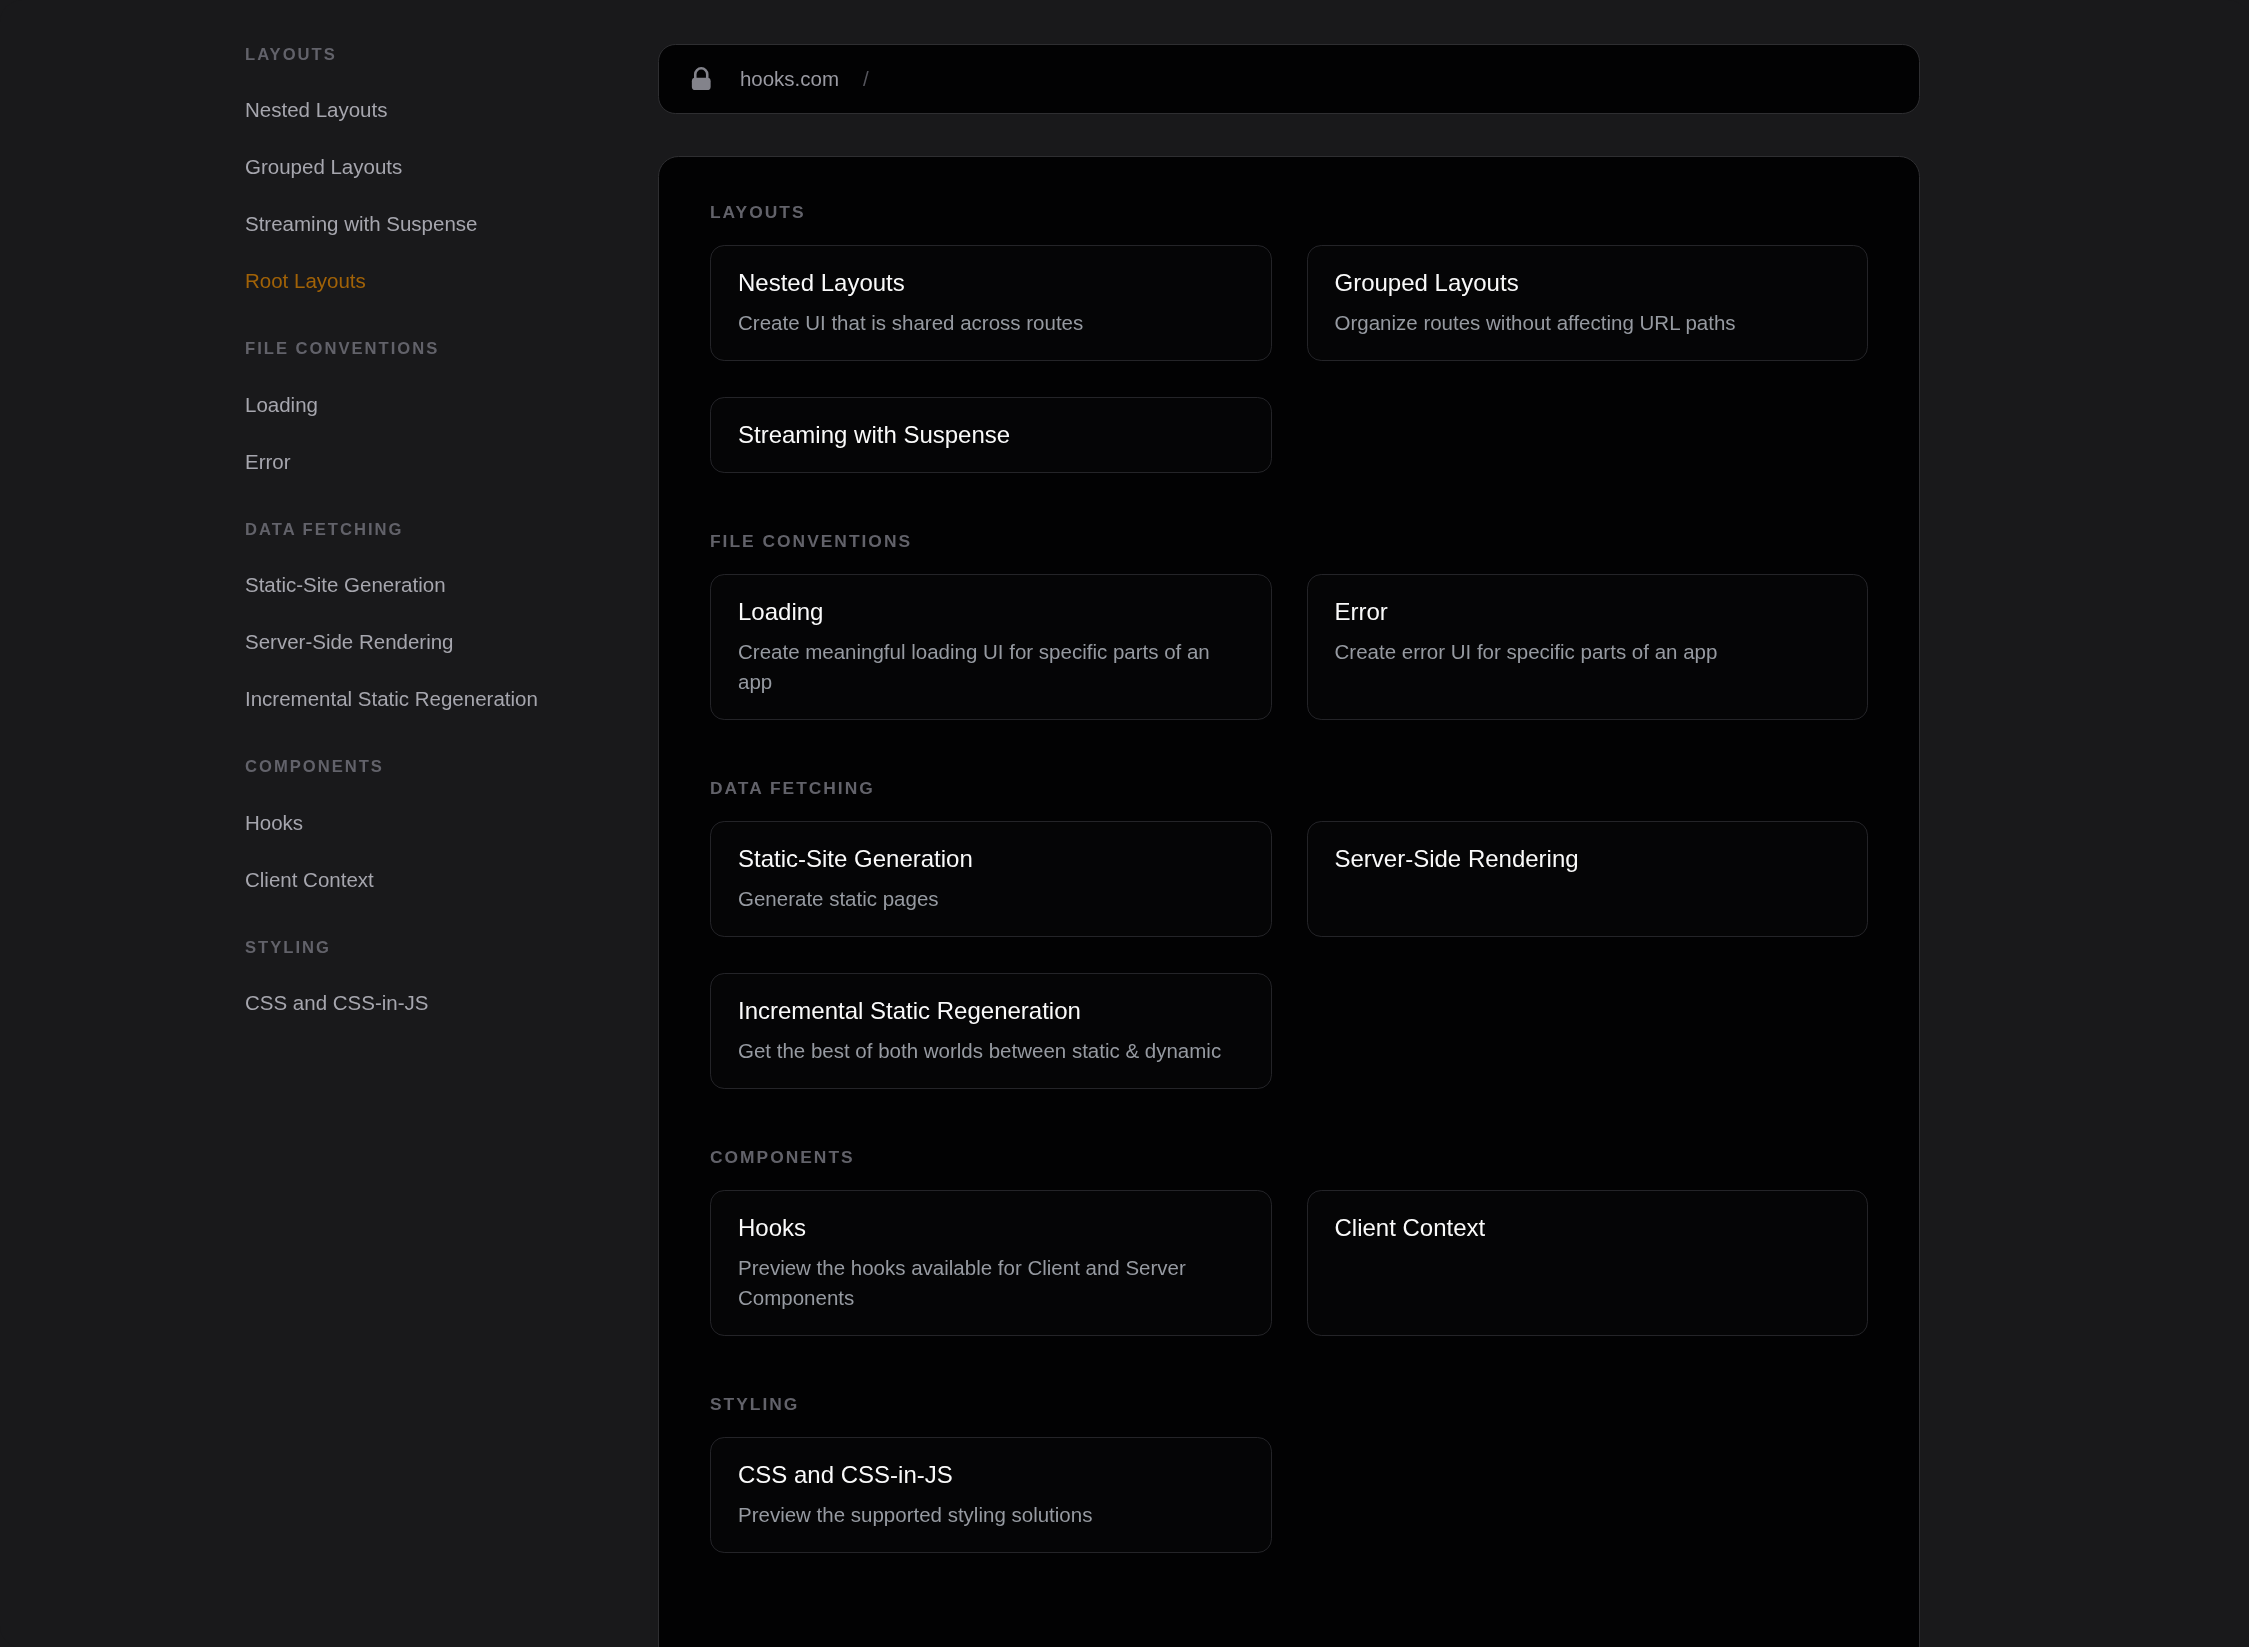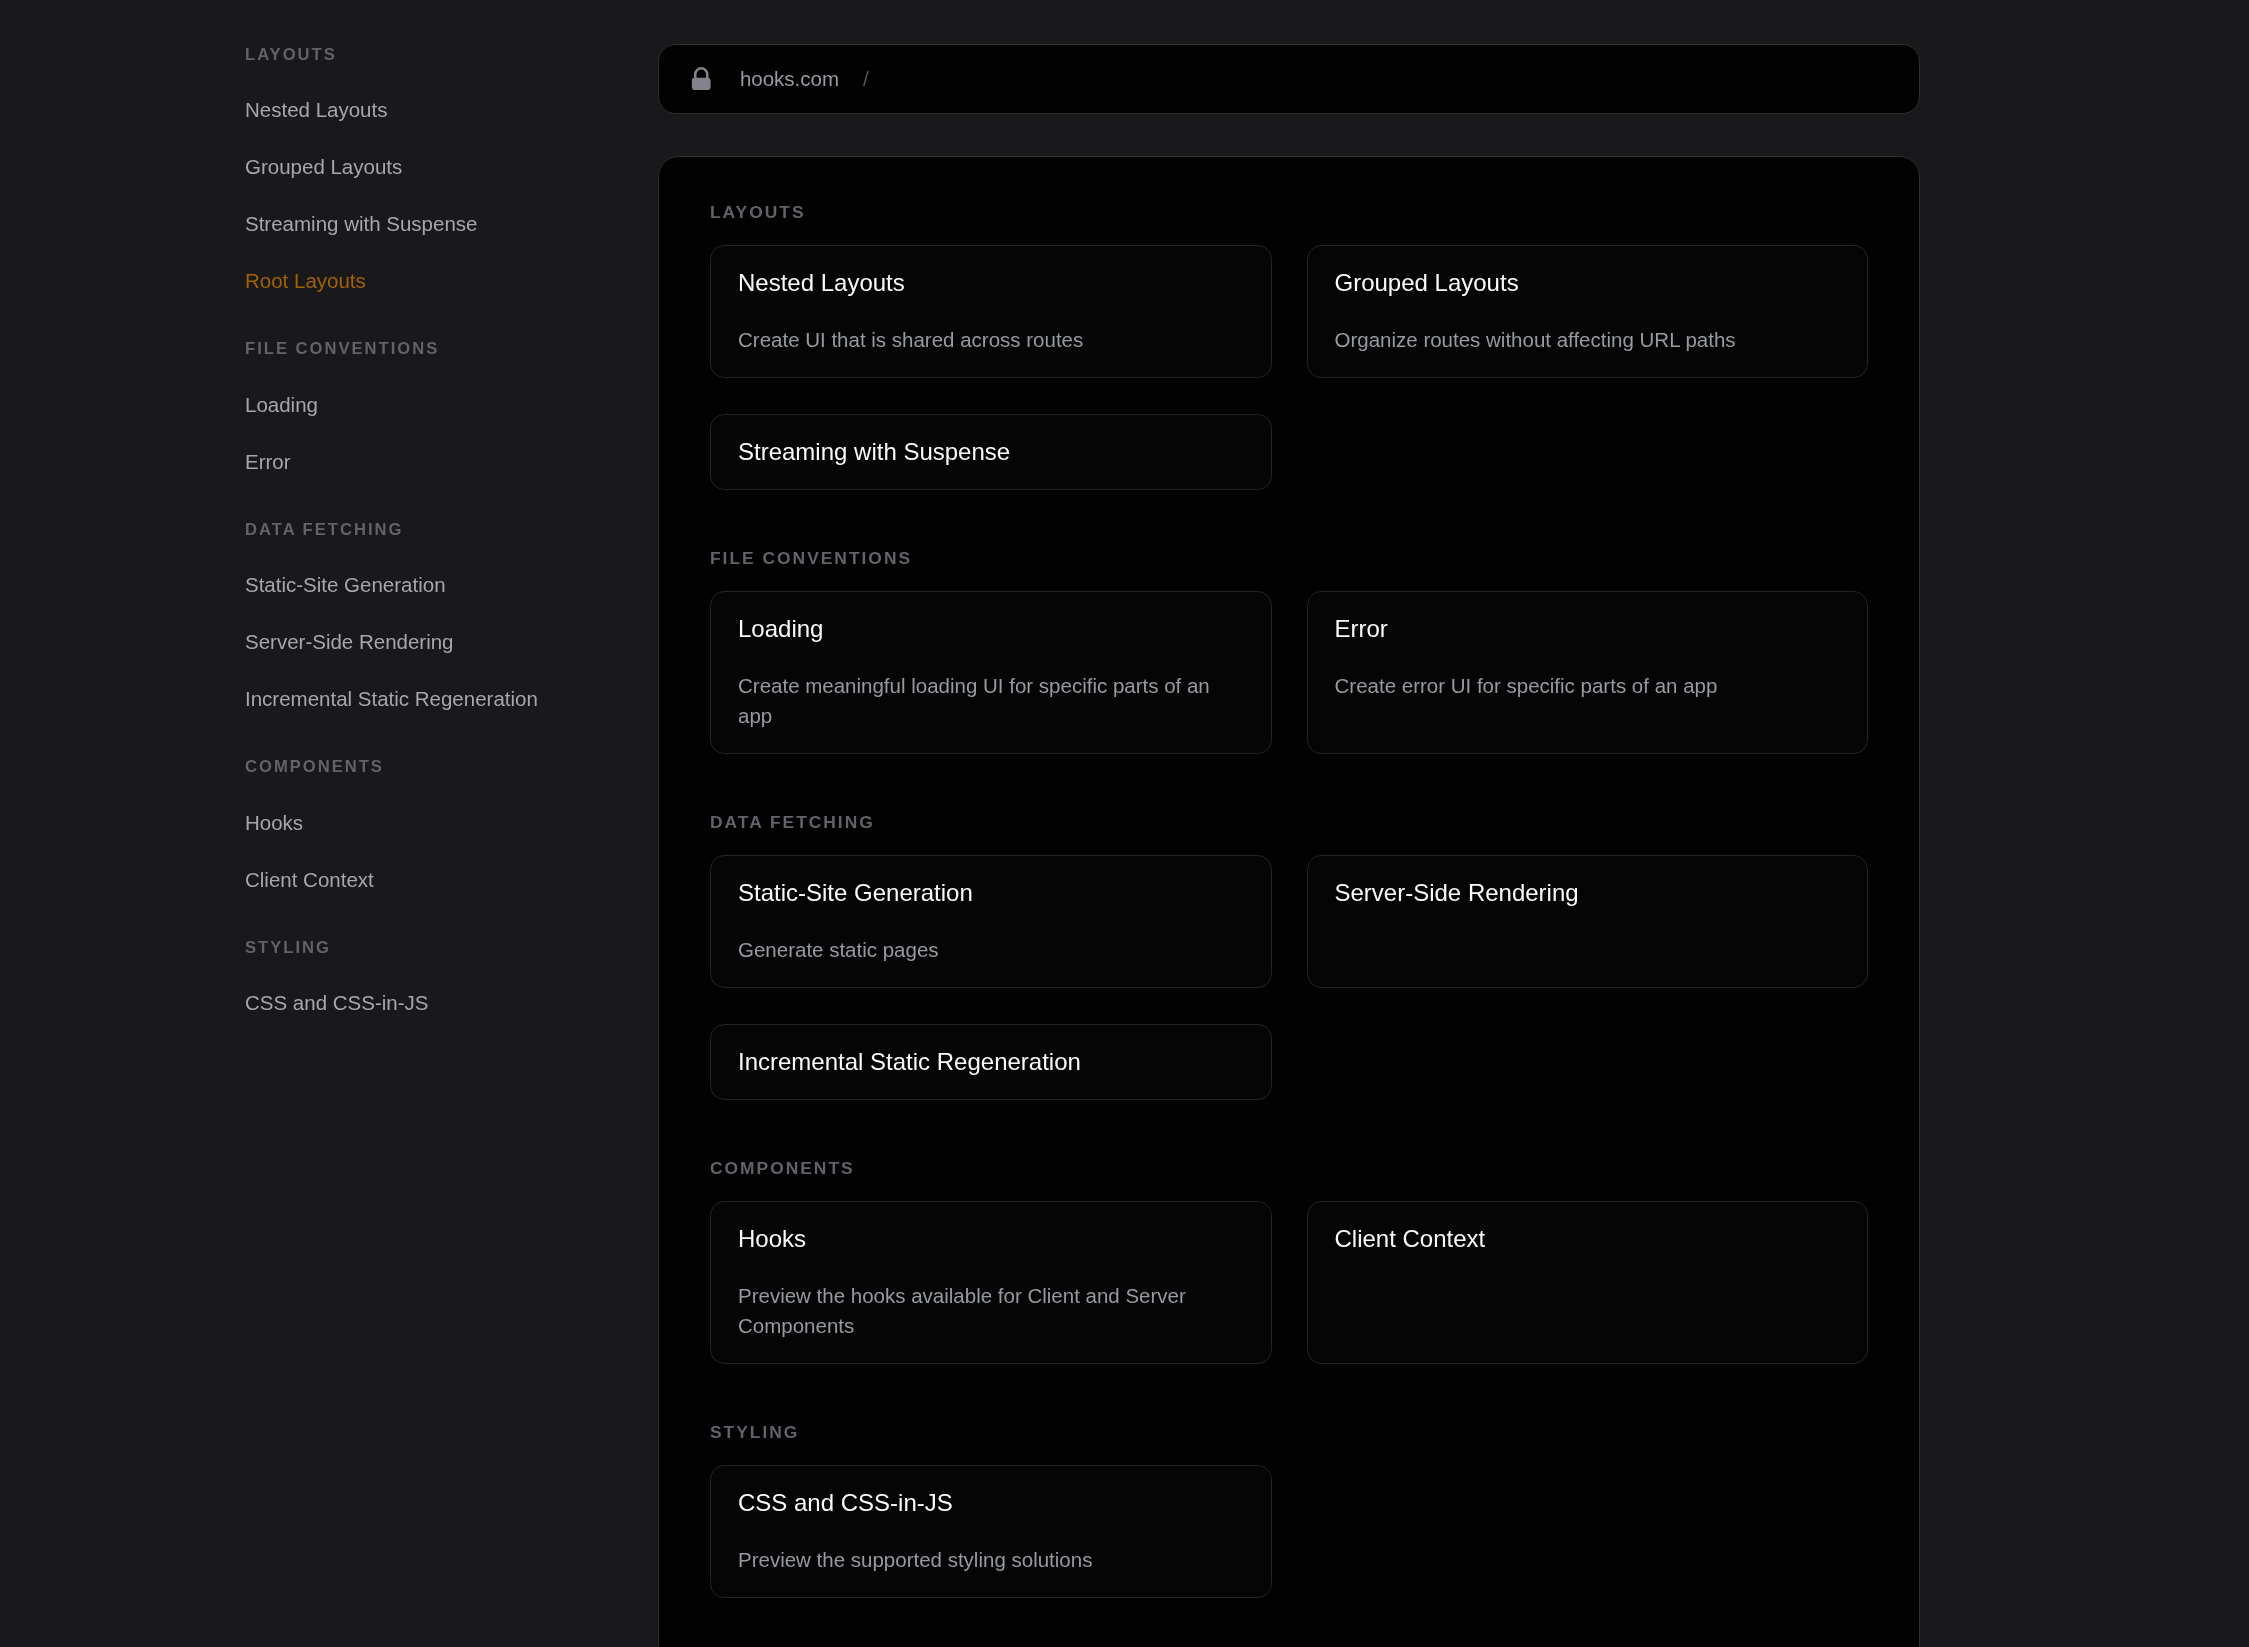--- a/index.html
+++ b/index.html
@@ -55,21 +55,21 @@
   .card{
     display:block;background:#050506;border:1.6px solid #242428;
     border-radius:14.2px;padding:22px 27px;box-sizing:border-box;
     text-decoration:none;cursor:pointer;
   }
   .card-title{
     font-size:24px;font-weight:500;color:#fafafa;line-height:30px;margin:0;
   }
   .card-desc{
     font-size:20.5px;font-weight:400;color:#969aa1;line-height:30px;
-    margin:27px 0 0 0;max-width:512px;
+    margin:10px 0 0 0;max-width:512px;
   }
 </style>
 </head>
 <body>
 
 <div class="app">
 
   <nav class="sidebar">
 
     <div class="nav-section">
@@ -153,20 +153,21 @@
       <div class="grid">
         <a class="card">
           <h3 class="card-title">Static-Site Generation</h3>
           <p class="card-desc">Generate static pages</p>
         </a>
         <a class="card">
           <h3 class="card-title">Server-Side Rendering</h3>
         </a>
         <a class="card">
           <h3 class="card-title">Incremental Static Regeneration</h3>
+          <p class="card-desc">Get the best of both worlds between static &amp; dynamic</p>
         </a>
       </div>
     </section>
 
     <section>
       <h2 class="section-heading">COMPONENTS</h2>
       <div class="grid">
         <a class="card">
           <h3 class="card-title">Hooks</h3>
           <p class="card-desc">Preview the hooks available for Client and Server Components</p>

